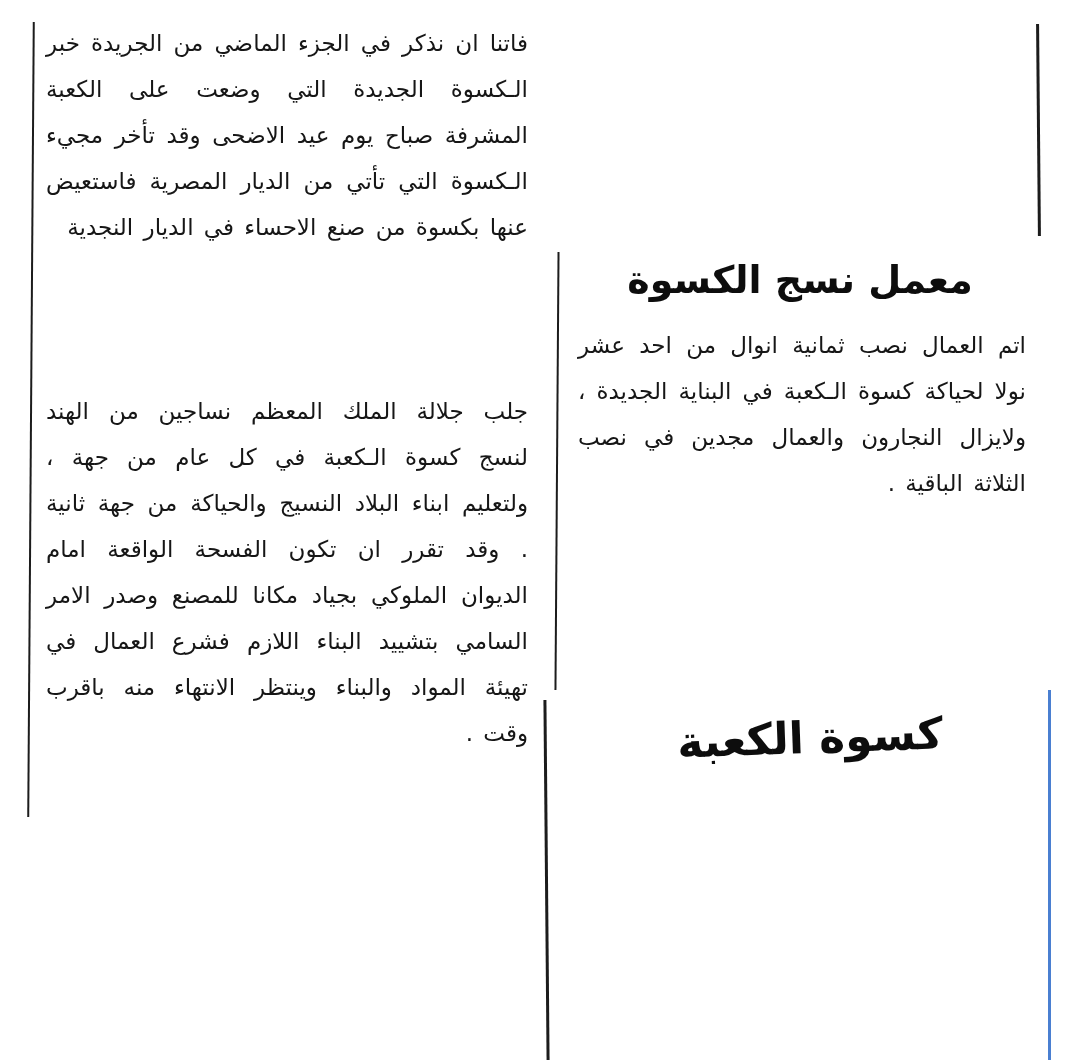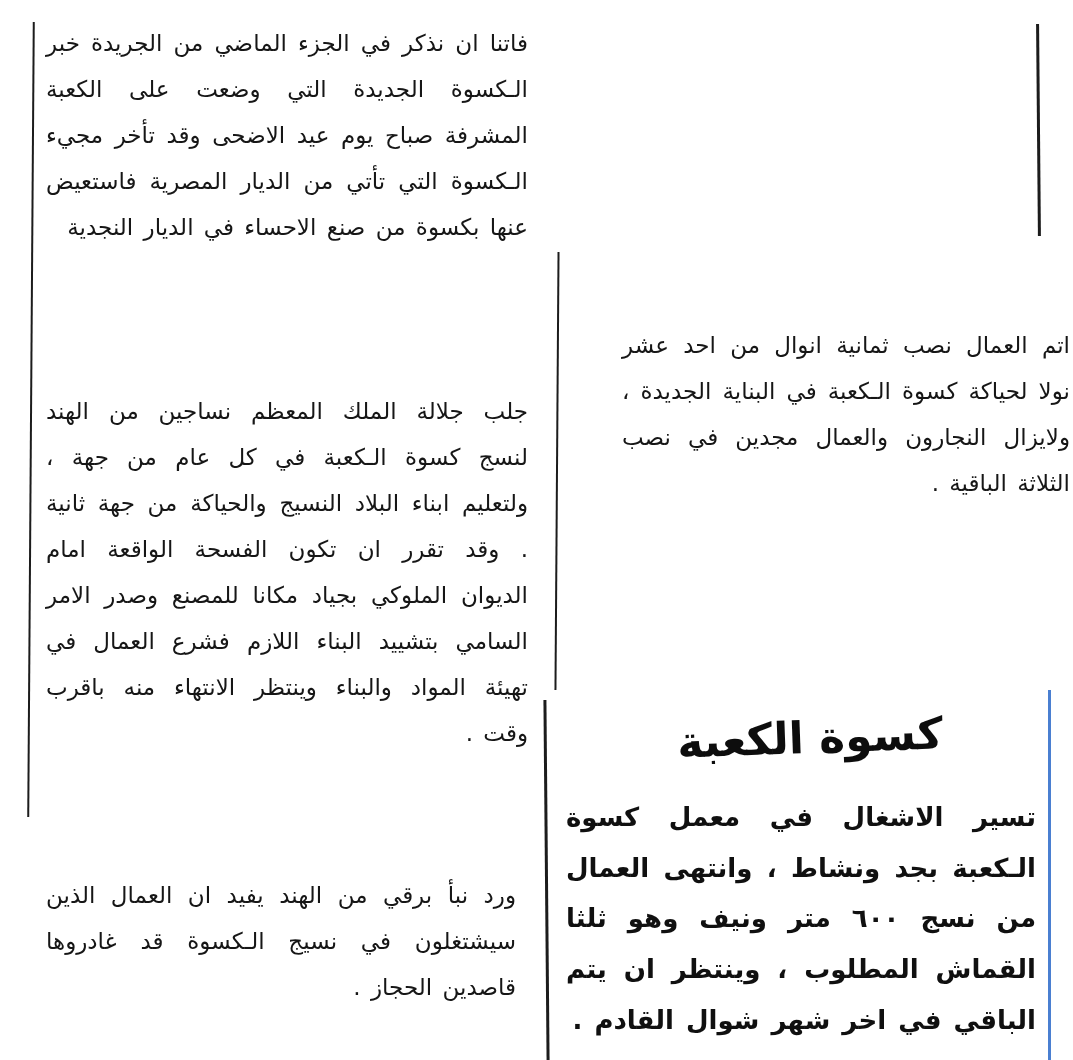--- a/index.html
+++ b/index.html
@@ -66,32 +66,31 @@
 
 <div id="page">
 
   <div class="vrule tilt-a" style="left:30px; top:22px; height:795px;"></div>
 
   <div class="para" style="left:46px; top:20px; width:482px;">فاتنا ان نذكر في الجزء الماضي من الجريدة خبر الـكسوة الجديدة التي وضعت على الكعبة المشرفة صباح يوم عيد الاضحى وقد تأخر مجيء الـكسوة التي تأتي من الديار المصرية فاستعيض عنها بكسوة من صنع الاحساء في الديار النجدية</div>
 
   <div class="para" style="left:46px; top:388px; width:482px;">جلب جلالة الملك المعظم نساجين من الهند لنسج كسوة الـكعبة في كل عام من جهة ، ولتعليم ابناء البلاد النسيج والحياكة من جهة ثانية . وقد تقرر ان تكون الفسحة الواقعة امام الديوان الملوكي بجياد مكانا للمصنع وصدر الامر السامي بتشييد البناء اللازم فشرع العمال في تهيئة المواد والبناء وينتظر الانتهاء منه باقرب وقت .</div>
 
 
-  <div class="para" style="left:46px; top:872px; width:470px;">ورد نبأ برقي من الهند يفيد ان العمال الذين سيشتغلون في نسيج الـكسوة قد غادروها قاصدين الحجاز .</div>
 
   <div class="vrule thick tilt-b" style="left:1037px; top:24px; height:212px;"></div>
 
 
   <div class="vrule tilt-a" style="left:556px; top:252px; height:438px;"></div>
 
+  <div class="heading mid-h" style="left:620px; top:258px; width:360px;">معمل نسج الكسوة</div>
 
-  <div class="para" style="left:578px; top:322px; width:448px;margin-left:44px;">اتم العمال نصب ثمانية انوال من احد عشر نولا لحياكة كسوة الـكعبة في البناية الجديدة ، ولايزال النجارون والعمال مجدين في نصب الثلاثة الباقية .</div>
+  <div class="para" style="left:578px; top:322px; width:448px;">اتم العمال نصب ثمانية انوال من احد عشر نولا لحياكة كسوة الـكعبة في البناية الجديدة ، ولايزال النجارون والعمال مجدين في نصب الثلاثة الباقية .</div>
 
 
   <div class="vrule thick tilt-b" style="left:545px; top:700px; height:360px;"></div>
 
   <div class="vrule blue" style="left:1048px; top:690px; height:370px;"></div>
 
   <div class="heading large-h" style="left:650px; top:712px; width:320px;">كسوة الكعبة</div>
 
-  <div class="para big" style="left:566px; top:792px; width:470px;">تسير الاشغال في معمل كسوة الـكعبة بجد ونشاط ، وانتهى العمال من نسج ٦٠٠ متر ونيف وهو ثلثا القماش المطلوب ، وينتظر ان يتم الباقي في اخر شهر شوال القادم .</div>
 
 </div>
 
 </body></html>

